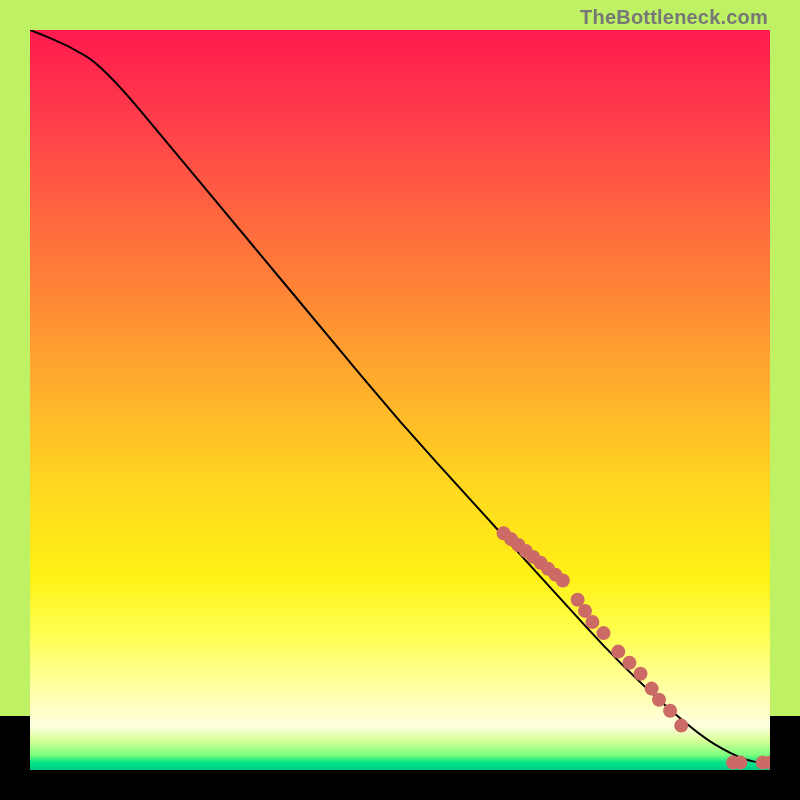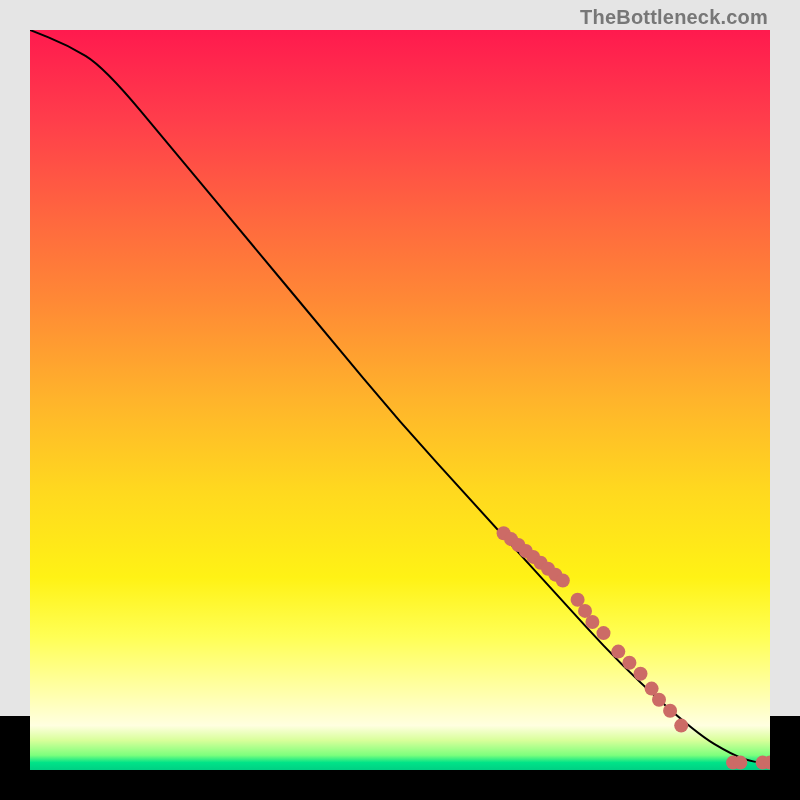--- a/index.html
+++ b/index.html
@@ -8,21 +8,21 @@
     width: 800px;
     height: 800px;
     background: #000;
     font-family: Arial, Helvetica, sans-serif;
     overflow: hidden;
   }
   .frame {
     position: relative;
     width: 800px;
     height: 716px;
-    background: #e5e5e5;
+    background: #bef264;
     text-decoration: underline;
   }
   .plot {
     position: absolute;
     left: 30px;
     top: 30px;
     width: 740px;
     height: 740px;
     
     background: linear-gradient(

